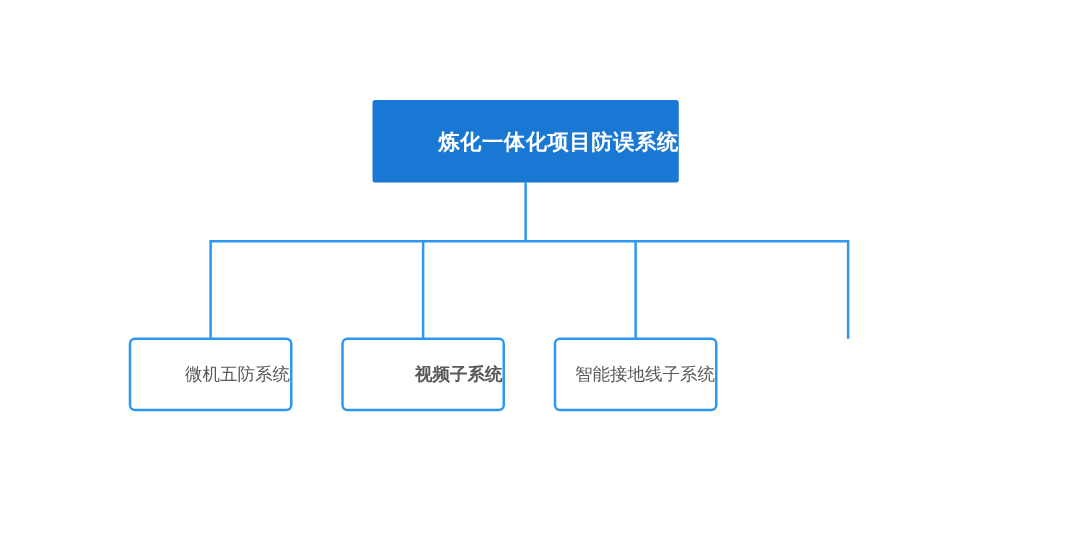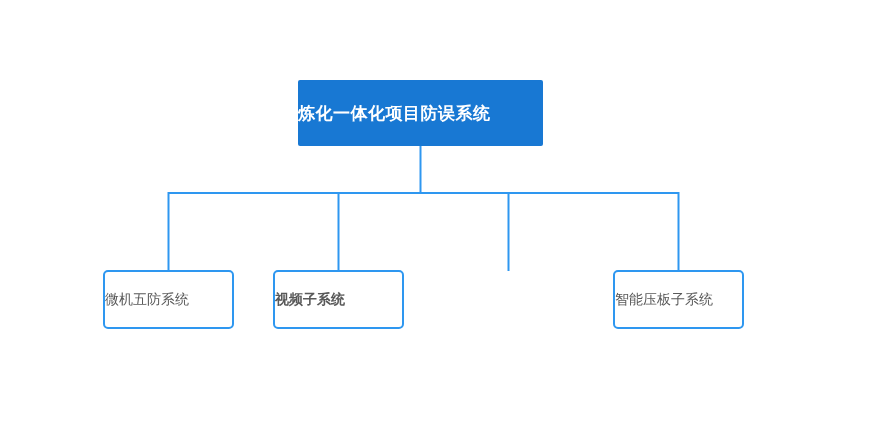--- a/index.html
+++ b/index.html
@@ -27,21 +27,21 @@
   .connectors path{
     stroke:var(--line);
     stroke-width:2;
     fill:none;
   }
   .node{
     position:absolute;
     box-sizing:border-box;
     display:flex;
     align-items:center;
-    justify-content:flex-start;
+    justify-content:flex-end;
     text-align:center;
     cursor:default;
   }
   .root-node{
     left:298px;top:80px;
     width:245px;height:66px;
     background:var(--root-fill);
     color:var(--root-text);
     font-size:17px;
     font-weight:600;
@@ -81,18 +81,18 @@
   </div>
 
   <div class="node child-node c1">
     <span>微机五防系统</span>
   </div>
 
   <div class="node child-node c2">
     <span>视频子系统</span>
   </div>
 
+  <div class="node child-node c3">
+    <span>智能接地线子系统</span>
+  </div>
 
-  <div class="node child-node c4">
-    <span>智能压板子系统</span>
-  </div>
 
 </div>
 
 </body></html>

